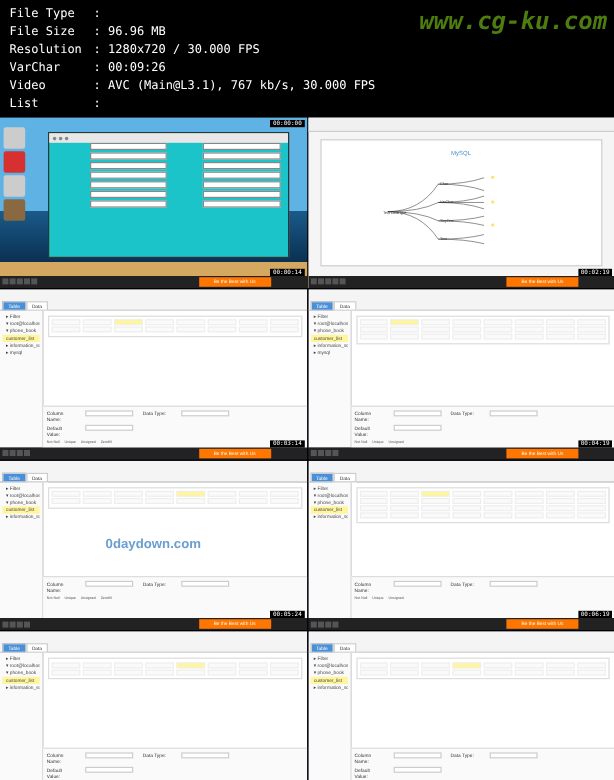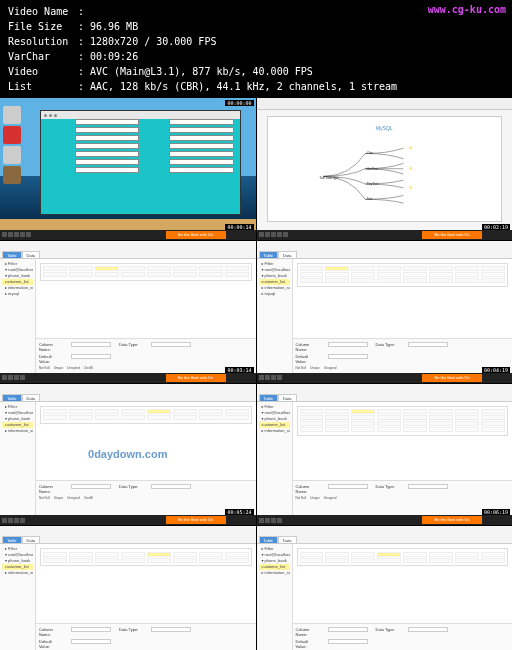--- a/index.html
+++ b/index.html
@@ -1,21 +1,21 @@
 <!DOCTYPE html>
 <html><head>
 <meta charset="utf-8">
 <style>
   * { margin: 0; padding: 0; box-sizing: border-box; }
   body { width: 512px; height: 650px; background: #1a1a1a; font-family: Arial, sans-serif; overflow: hidden; }
   .media-info { background: #000; color: #fff; padding: 4px 8px; font-size: 10px; line-height: 1.5; font-family: monospace; position: relative; }
   .media-info .row { display: flex; }
   .media-info .label { width: 70px; }
   .media-info .sep { width: 12px; }
-  .watermark-top { position: absolute; right: 6px; top: 2px; color: #d946ef; font-size: 10px; font-weight: bold; }
+  .watermark-top { position: absolute; right: 6px; top: 2px; color: #4d7c0f; font-size: 20px; font-weight: bold; font-style: italic; }
   .grid { display: grid; grid-template-columns: 1fr 1fr; grid-template-rows: repeat(4, 1fr); width: 512px; height: 570px; gap: 1px; background: #000; }
   .thumb { background: #e8e8e8; position: relative; overflow: hidden; font-size: 4px; }
   .taskbar { position: absolute; bottom: 0; left: 0; right: 0; height: 10px; background: #222; display: flex; align-items: center; }
   .taskbar .icons { display: flex; gap: 1px; padding-left: 2px; }
   .taskbar .ticon { width: 5px; height: 5px; background: #555; }
   .taskbar .orange { position: absolute; right: 30px; width: 60px; height: 8px; background: #ff7700; color: #fff; font-size: 4px; line-height: 8px; text-align: center; white-space: nowrap; overflow: hidden; }
   .timestamp { position: absolute; right: 2px; bottom: 10px; background: #000; color: #fff; font-size: 5px; padding: 0 2px; font-family: monospace; z-index: 10; }
   .timestamp-top { position: absolute; right: 2px; top: 2px; background: #000; color: #fff; font-size: 5px; padding: 0 2px; font-family: monospace; z-index: 10; }
   .thumb-1 { background: linear-gradient(to bottom, #5eb3e4 0%, #5eb3e4 55%, #1a5a8a 55%, #0a3050 85%, #d4a860 85%, #d4a860 100%); }
   .thumb-1 .form { position: absolute; left: 40px; top: 12px; right: 15px; bottom: 25px; background: #1bc4c9; border: 1px solid #333; }
@@ -54,47 +54,46 @@
   .thumb-db .panel-input { width: 40px; height: 5px; background: #fff; border: 0.5px solid #ccc; }
   .thumb-db .checks { display: flex; gap: 4px; font-size: 3px; color: #555; }
   .center-watermark { position: absolute; left: 50%; top: 50%; transform: translate(-50%, -50%); font-size: 11px; font-weight: bold; color: rgba(80, 140, 200, 0.85); z-index: 20; white-space: nowrap; text-shadow: 0 0 1px #fff; }
 </style>
 </head>
 <body>
 
 <div class="media-info">
   <div class="watermark-top">www.cg-ku.com</div>
   <div class="row">
-      <span class="label">Video Name</span>
+      <span class="label">File Type</span>
       <span class="sep">:</span>
     </div>
   <div class="row">
       <span class="label">File Size</span>
       <span class="sep">:</span>
       <span>96.96 MB</span>
     </div>
   <div class="row">
       <span class="label">Resolution</span>
       <span class="sep">:</span>
       <span>1280x720 / 30.000 FPS</span>
     </div>
   <div class="row">
       <span class="label">VarChar</span>
       <span class="sep">:</span>
       <span>00:09:26</span>
     </div>
   <div class="row">
       <span class="label">Video</span>
       <span class="sep">:</span>
-      <span>AVC (Main@L3.1), 877 kb/s, 40.000 FPS</span>
+      <span>AVC (Main@L3.1), 767 kb/s, 30.000 FPS</span>
     </div>
   <div class="row">
       <span class="label">List</span>
       <span class="sep">:</span>
-      <span>AAC, 128 kb/s (CBR), 44.1 kHz, 2 channels, 1 stream</span>
     </div>
 </div>
 
 <div class="grid">
 
   <div class="thumb thumb-1">
     <div class="timestamp-top">00:00:00</div>
     <div class="desktop-icons">
       <div class="dicon"></div>
       <div class="dicon red"></div>

